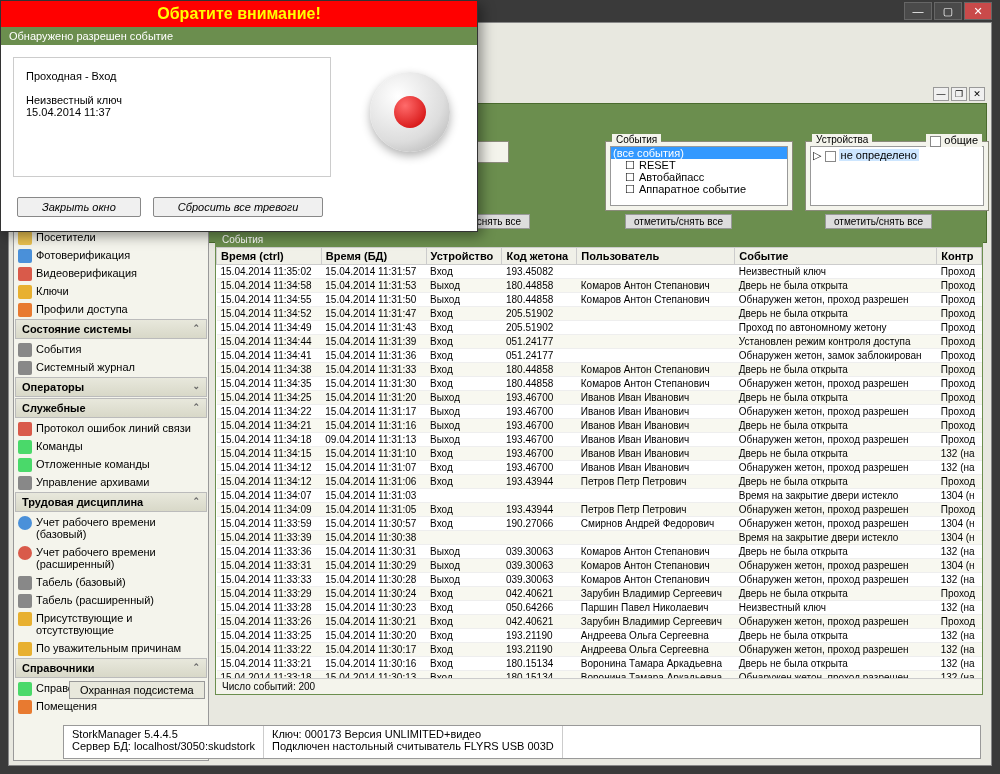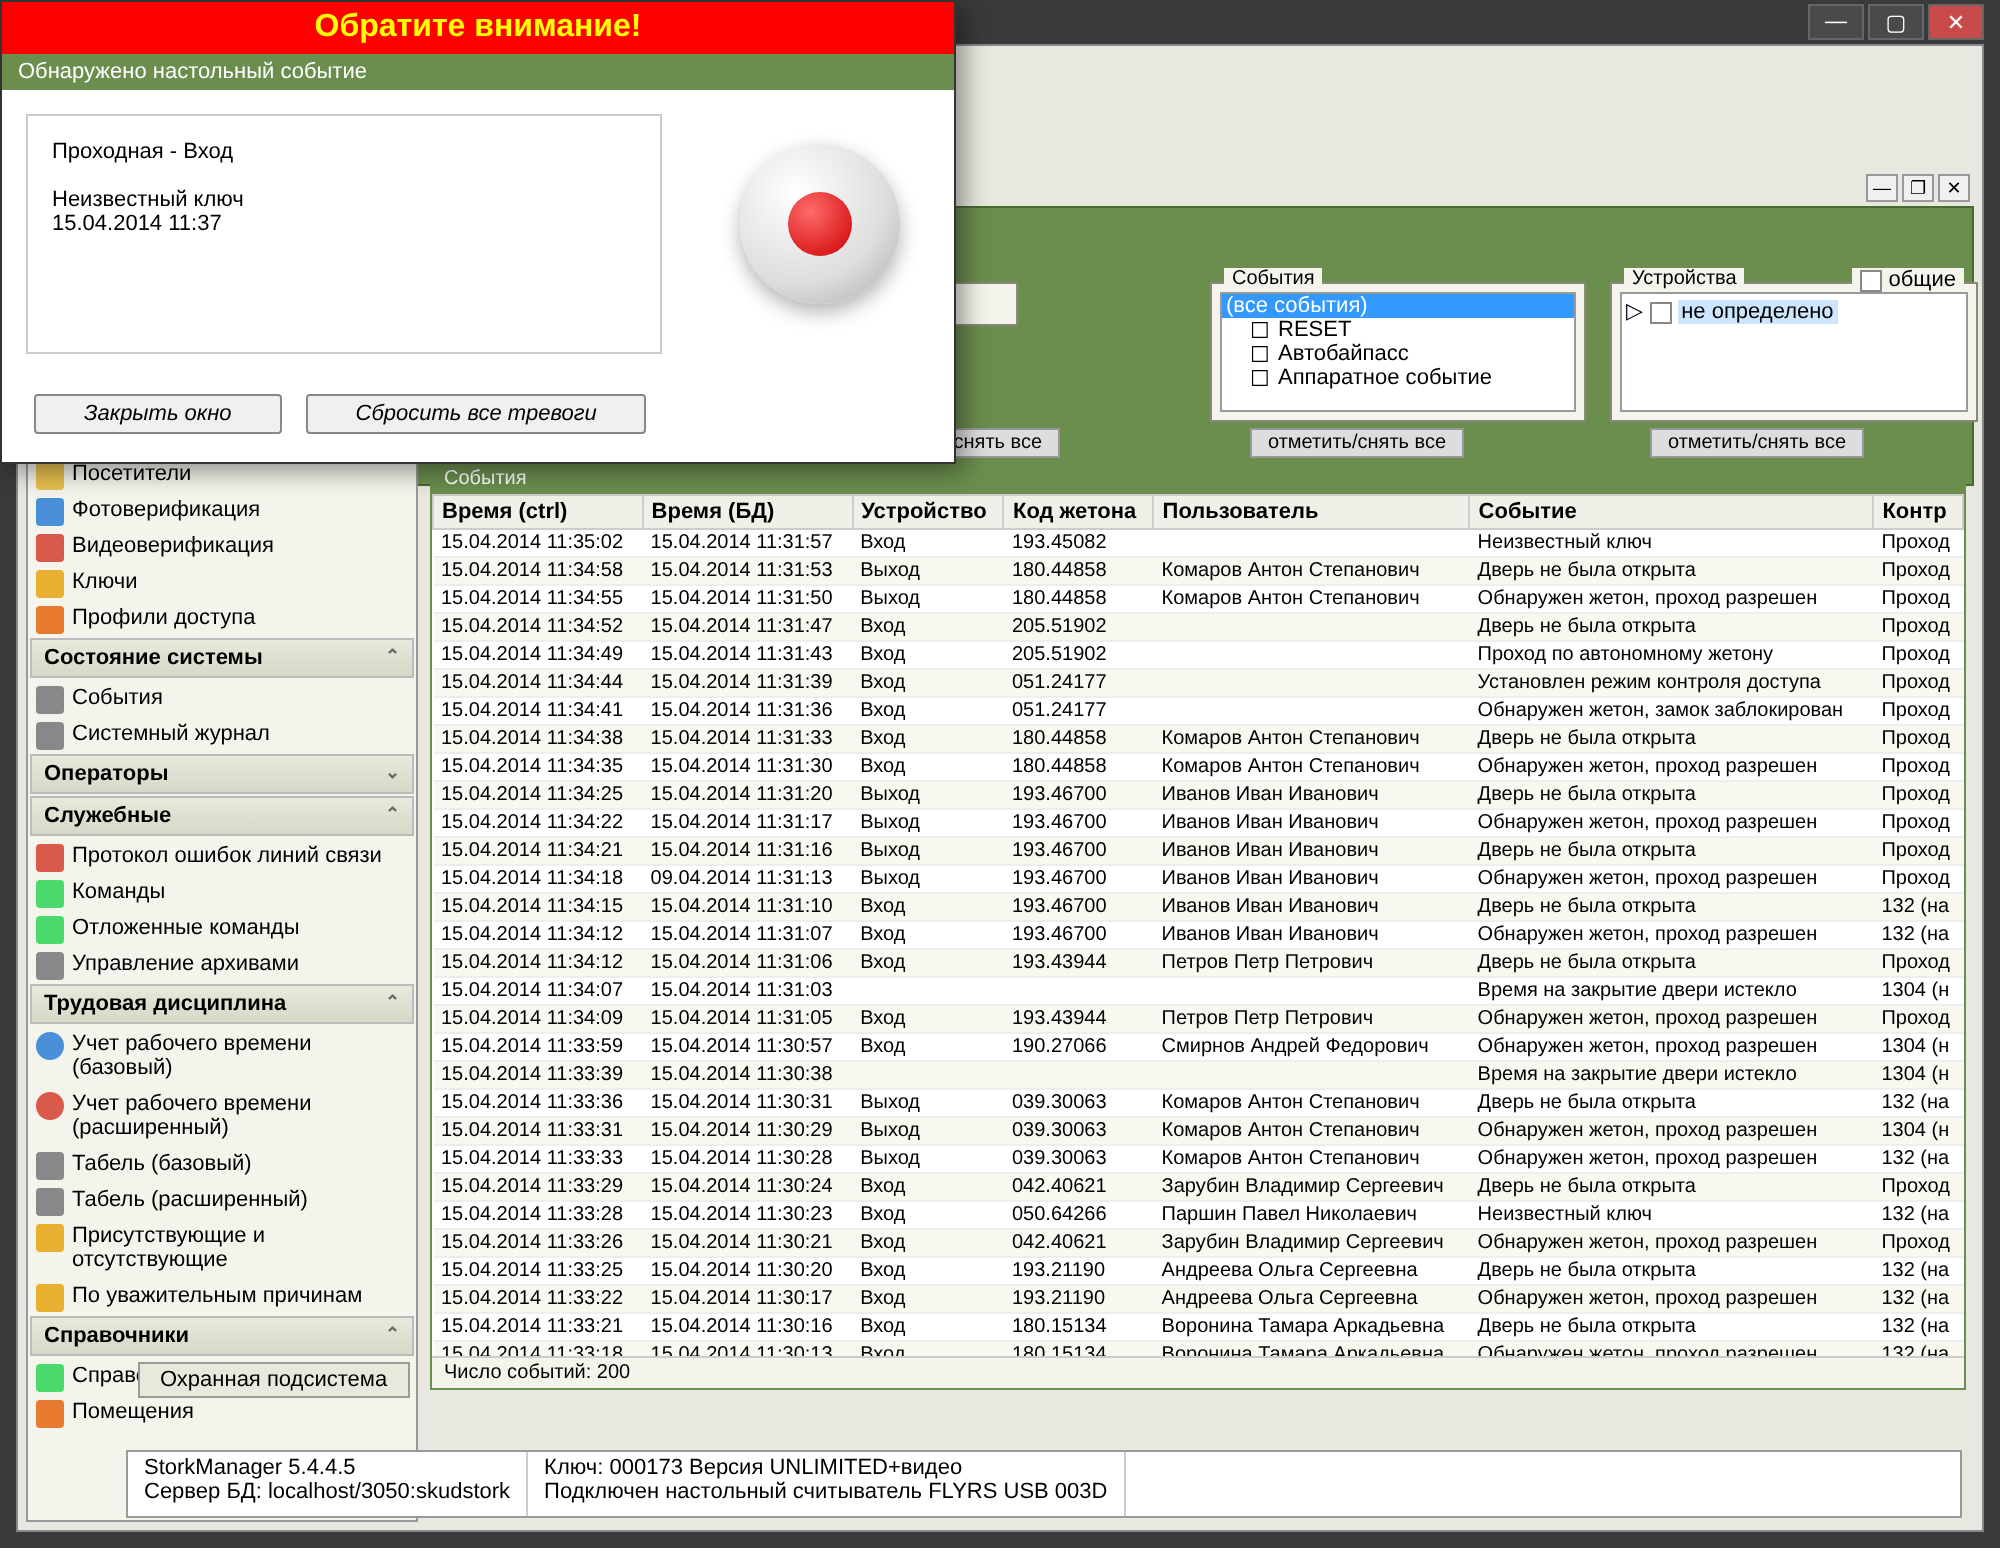--- a/index.html
+++ b/index.html
@@ -437,21 +437,21 @@
     </div>
     <div class="status-cell">
       <div>Ключ: 000173 Версия UNLIMITED+видео</div>
       <div>Подключен настольный считыватель FLYRS USB 003D</div>
     </div>
   </div>
 </div>
 
 <div class="alert">
   <div class="alert-title">Обратите внимание!</div>
-  <div class="alert-sub">Обнаружено настольный событие</div>
+  <div class="alert-sub">Обнаружено разрешен событие</div>
   <div class="alert-body">
     <div class="alert-text">
       <div>Проходная - Вход</div><br>
       <div>Неизвестный ключ</div>
       <div>15.04.2014 11:37</div>
     </div>
     <div class="alert-icon-wrap">
         <div class="alert-icon"></div>
       </div>
   </div>

